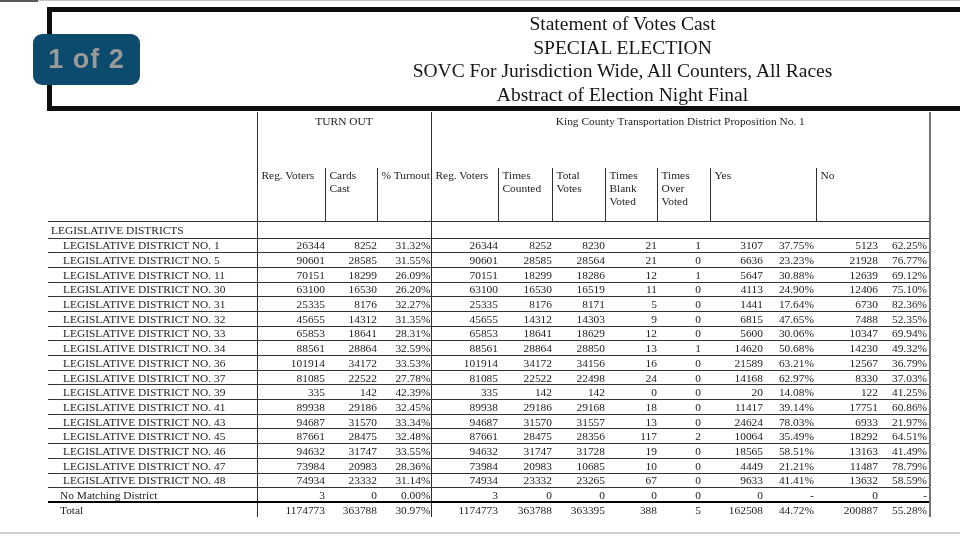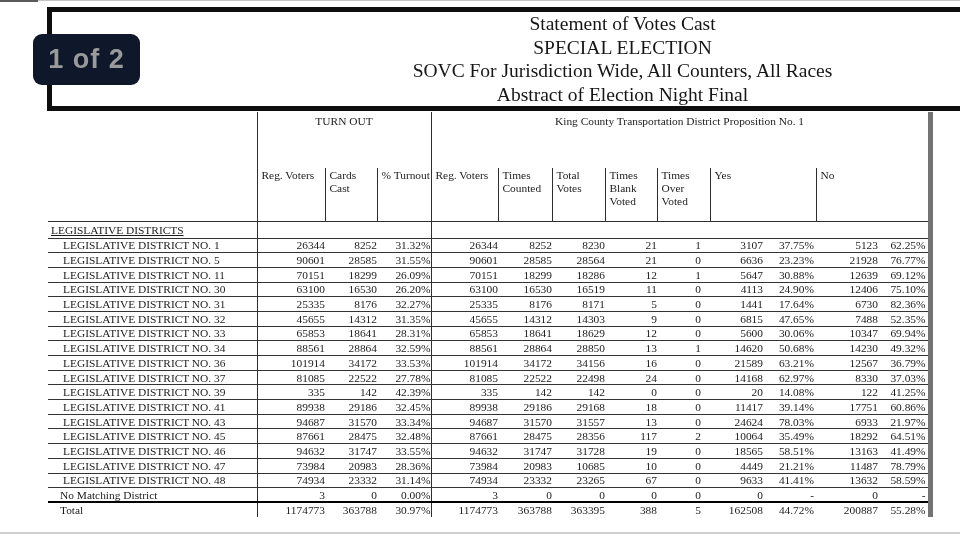--- a/index.html
+++ b/index.html
@@ -28,21 +28,21 @@
     font-size: 19.5px;
     line-height: 23.5px;
     color: #161616;
     white-space: nowrap;
   }
 
   
   .page-badge {
     position: absolute; left: 33px; top: 34px;
     width: 107px; height: 51px;
-    background: #0f172a;
+    background: #0c4a6e;
     border-radius: 9px;
     display: flex; align-items: center; justify-content: center;
     font-family: "Liberation Sans", "DejaVu Sans", sans-serif;
     font-size: 27px; font-weight: 600; letter-spacing: 1px;
     color: #9a9a9a;
     z-index: 5;
   }
 
   
   table.sovc {
@@ -62,25 +62,25 @@
   thead td.group {
     border-left: 1px solid #2e2e2e;
     text-align: center; padding-top: 3px;
   }
   thead tr.sub td {
     border-left: 1px solid #2e2e2e;
     border-bottom: 1px solid #2e2e2e;
     padding: 1px 0 0 4px;
     text-align: left;
   }
-  .vr { border-right: 5px solid #737373; }
+  .vr { border-right: 2px solid #737373; }
   .vl { border-left: 1px solid #2e2e2e; }
 
   tbody tr { height: 14.7px; }
-  tbody tr.section { height: 17px; text-decoration: underline; }
+  tbody tr.section { height: 17px; }
   tbody td {
     border-bottom: 1px solid #333333;
     line-height: 12px;
     text-align: right;
     padding-right: 4px;
     white-space: nowrap;
   }
   tbody td.lbl { text-align: left; padding-right: 0; }
   tbody td.lbl.section { padding-left: 3px; }
   tbody td.lbl.district { padding-left: 15px; }

